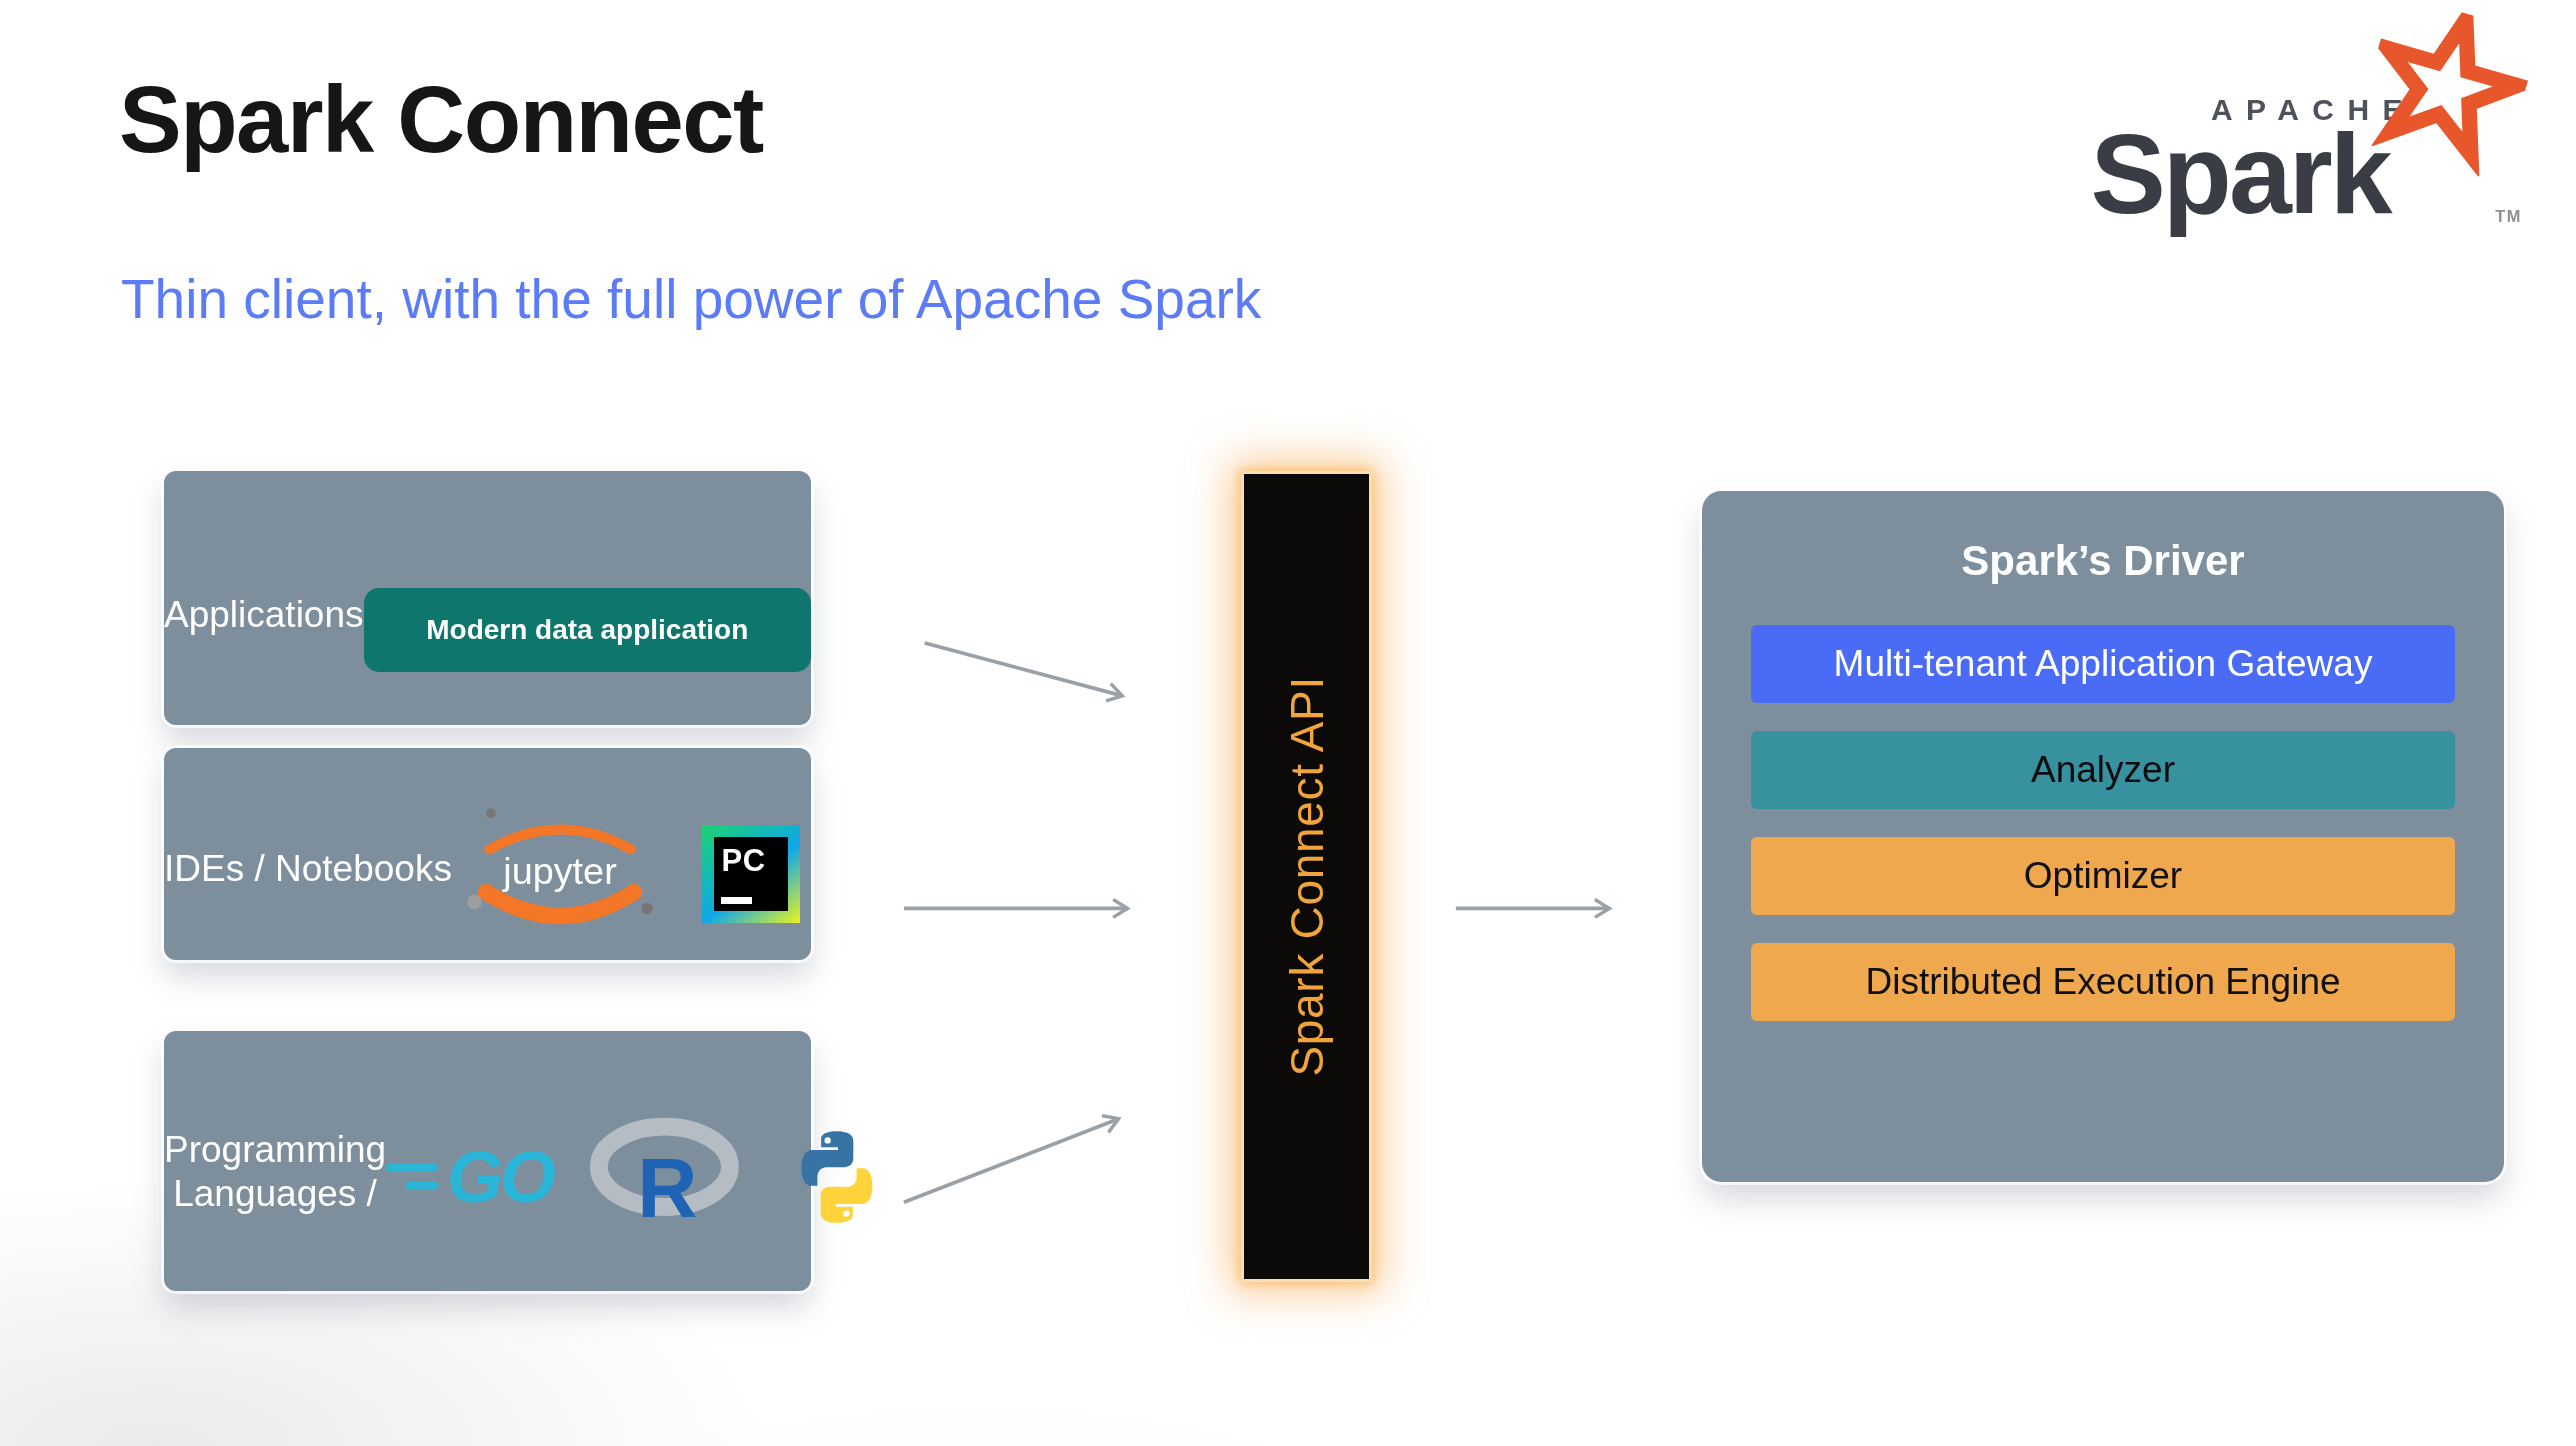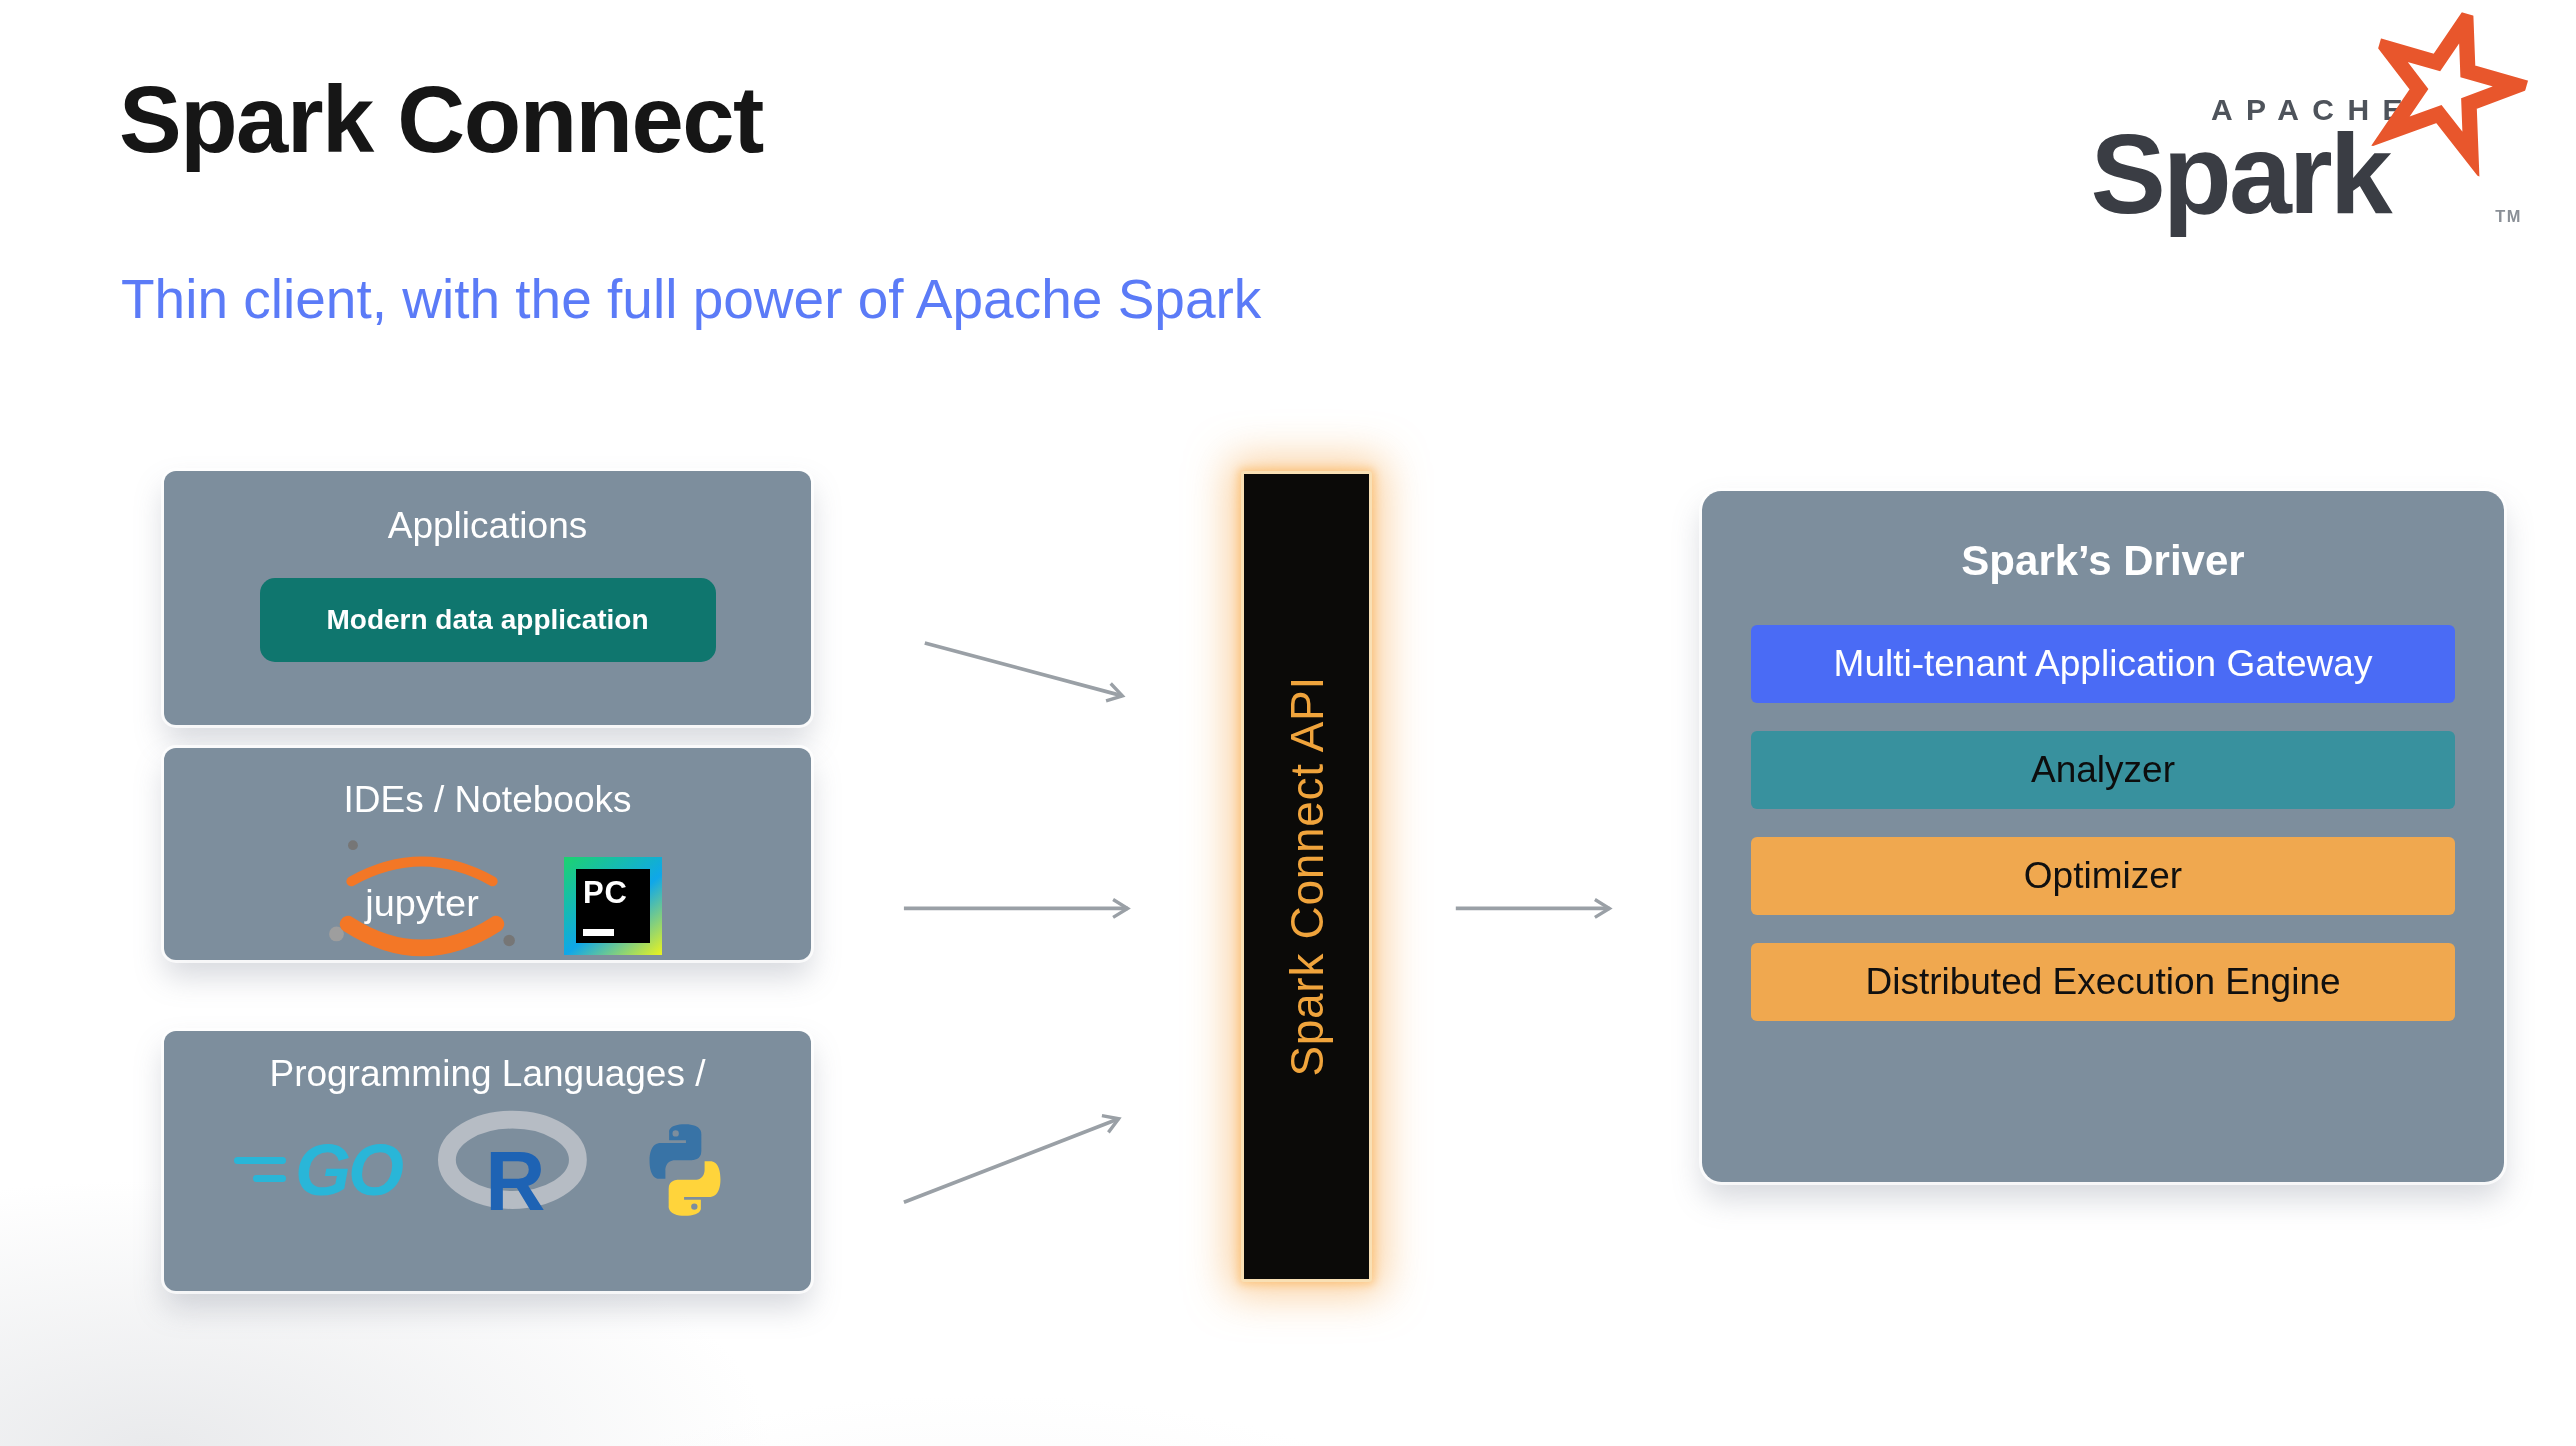--- a/index.html
+++ b/index.html
@@ -35,21 +35,21 @@
     font-size:113px; font-weight:700; color:#3a3d44; letter-spacing:-3px;
   }
   .spark-logo .star { position:absolute; top:-10.4px; right:-22.4px; width:153px; height:153px; transform:rotate(16deg); }
   .spark-logo .tm { position:absolute; bottom:4.5px; right:-21px; font-size:16.4px; color:#8a8f96; letter-spacing:1.5px;font-weight:bold; }
 
   
   .panel {
     position:absolute; left:164px; width:647px;
     background:#7d8e9d; border-radius:12px;
     box-shadow:0 0 0 3px rgba(255,255,255,0.75), 0 16.4px 30px rgba(110,120,135,0.28);
-    display:flex; flex-direction:column; align-items:center;
+    display:flex; align-items:center;
     color:#ffffff;
   }
   .panel-title { font-size:37px; font-weight:500; text-align:center; line-height:1.18; }
   #panel-apps      { top:471px;  height:254px; padding-top:33px; }
   #panel-ides      { top:748px; height:212px; padding-top:30px; }
   #panel-langs     { top:1031px; height:260px; padding-top:21px; }
 
   .chip {
     margin-top:30px; width:456px; height:84px;
     background:#0f766e; border-radius:15px;

